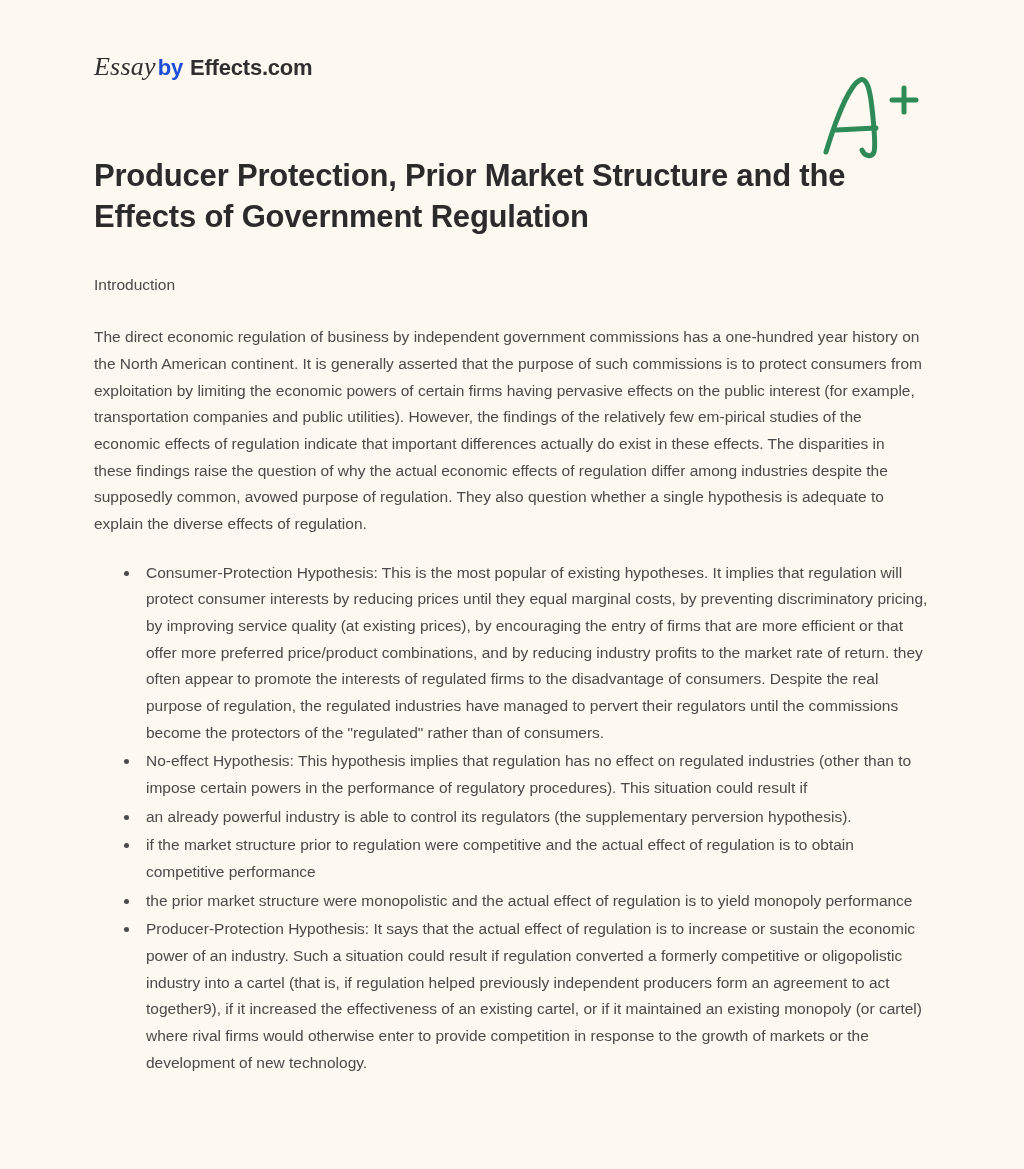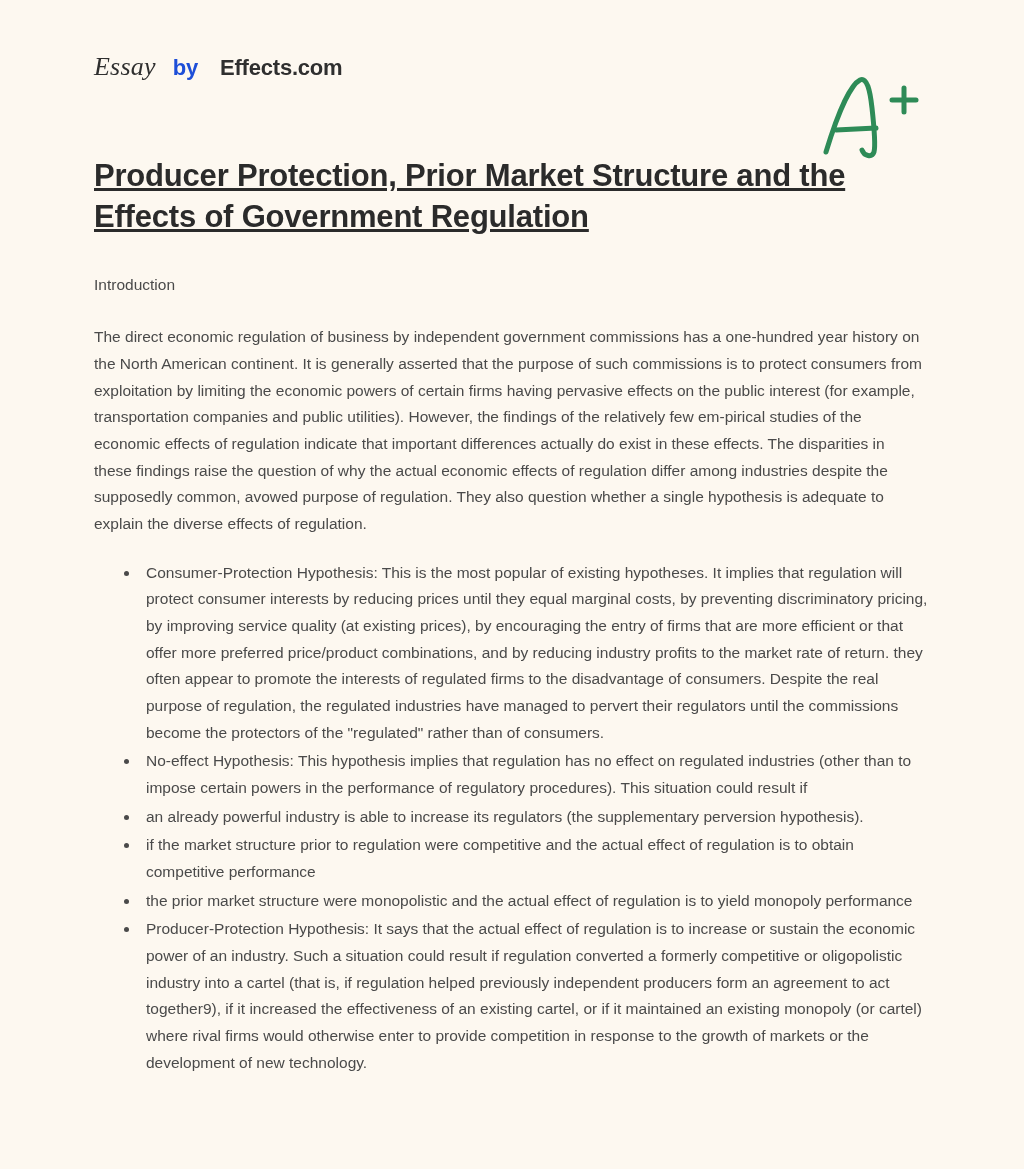--- a/index.html
+++ b/index.html
@@ -16,21 +16,21 @@
   .page {
     width: 1024px;
     min-height: 1169px;
     box-sizing: border-box;
     padding: 52px 94px 40px 94px;
     position: relative;
   }
   .brand-row {
     display: flex;
     align-items: baseline;
-    gap: 15px;
+    gap: 0;
     margin: 0 0 24px 0;
   }
   .brand-essay {
     font-size: 26px;
     font-style: italic;
     font-family: "Liberation Serif", serif;
     color: #2f2f2f;
     letter-spacing: 0.2px;
   }
   .brand-by {
@@ -69,21 +69,20 @@
     height: 90px;
   }
   h1.doc-title {
     font-size: 31px;
     line-height: 1.32;
     font-weight: bold;
     color: #2b2b2b;
     margin: 74px 0 34px 0;
     max-width: 800px;
     letter-spacing: -0.2px;
-    text-decoration: underline;
   }
   p.para {
     font-size: 15.5px;
     line-height: 1.72;
     color: #4a4a4a;
     margin: 0 8px 22px 0;
     max-width: 840px;
   }
   p.intro-line {
     margin-bottom: 26px;
@@ -130,19 +129,19 @@
   <h1 class="doc-title">Producer Protection, Prior Market Structure and the Effects of Government Regulation</h1>
 
   <p class="para intro-line">Introduction</p>
 
   <p class="para">The direct economic regulation of business by independent government commissions has a one-hundred year history on the North American continent. It is generally asserted that the purpose of such commissions is to protect consumers from exploitation by limiting the economic powers of certain firms having pervasive effects on the public interest (for example, transportation companies and public utilities). However, the findings of the relatively few em-pirical studies of the economic effects of regulation indicate that important differences actually do exist in these effects. The disparities in these findings raise the question of why the actual economic effects of regulation differ among industries despite the supposedly common, avowed purpose of regulation. They also question whether a single hypothesis is adequate to explain the diverse effects of regulation.</p>
 
 
   <ul class="hyp-list">
     <li>Consumer-Protection Hypothesis: This is the most popular of existing hypotheses. It implies that regulation will protect consumer interests by reducing prices until they equal marginal costs, by preventing discriminatory pricing, by improving service quality (at existing prices), by encouraging the entry of firms that are more efficient or that offer more preferred price/product combinations, and by reducing industry profits to the market rate of return. they often appear to promote the interests of regulated firms to the disadvantage of consumers. Despite the real purpose of regulation, the regulated industries have managed to pervert their regulators until the commissions become the protectors of the "regulated" rather than of consumers.</li>
     <li>No-effect Hypothesis: This hypothesis implies that regulation has no effect on regulated industries (other than to impose certain powers in the performance of regulatory procedures). This situation could result if</li>
-    <li>an already powerful industry is able to increase its regulators (the supplementary perversion hypothesis).</li>
+    <li>an already powerful industry is able to control its regulators (the supplementary perversion hypothesis).</li>
     <li>if the market structure prior to regulation were competitive and the actual effect of regulation is to obtain competitive performance</li>
     <li>the prior market structure were monopolistic and the actual effect of regulation is to yield monopoly performance</li>
     <li>Producer-Protection Hypothesis: It says that the actual effect of regulation is to increase or sustain the economic power of an industry. Such a situation could result if regulation converted a formerly competitive or oligopolistic industry into a cartel (that is, if regulation helped previously independent producers form an agreement to act together9), if it increased the effectiveness of an existing cartel, or if it maintained an existing monopoly (or cartel) where rival firms would otherwise enter to provide competition in response to the growth of markets or the development of new technology.</li>
   </ul>
 
 </div>
 
 </body></html>

